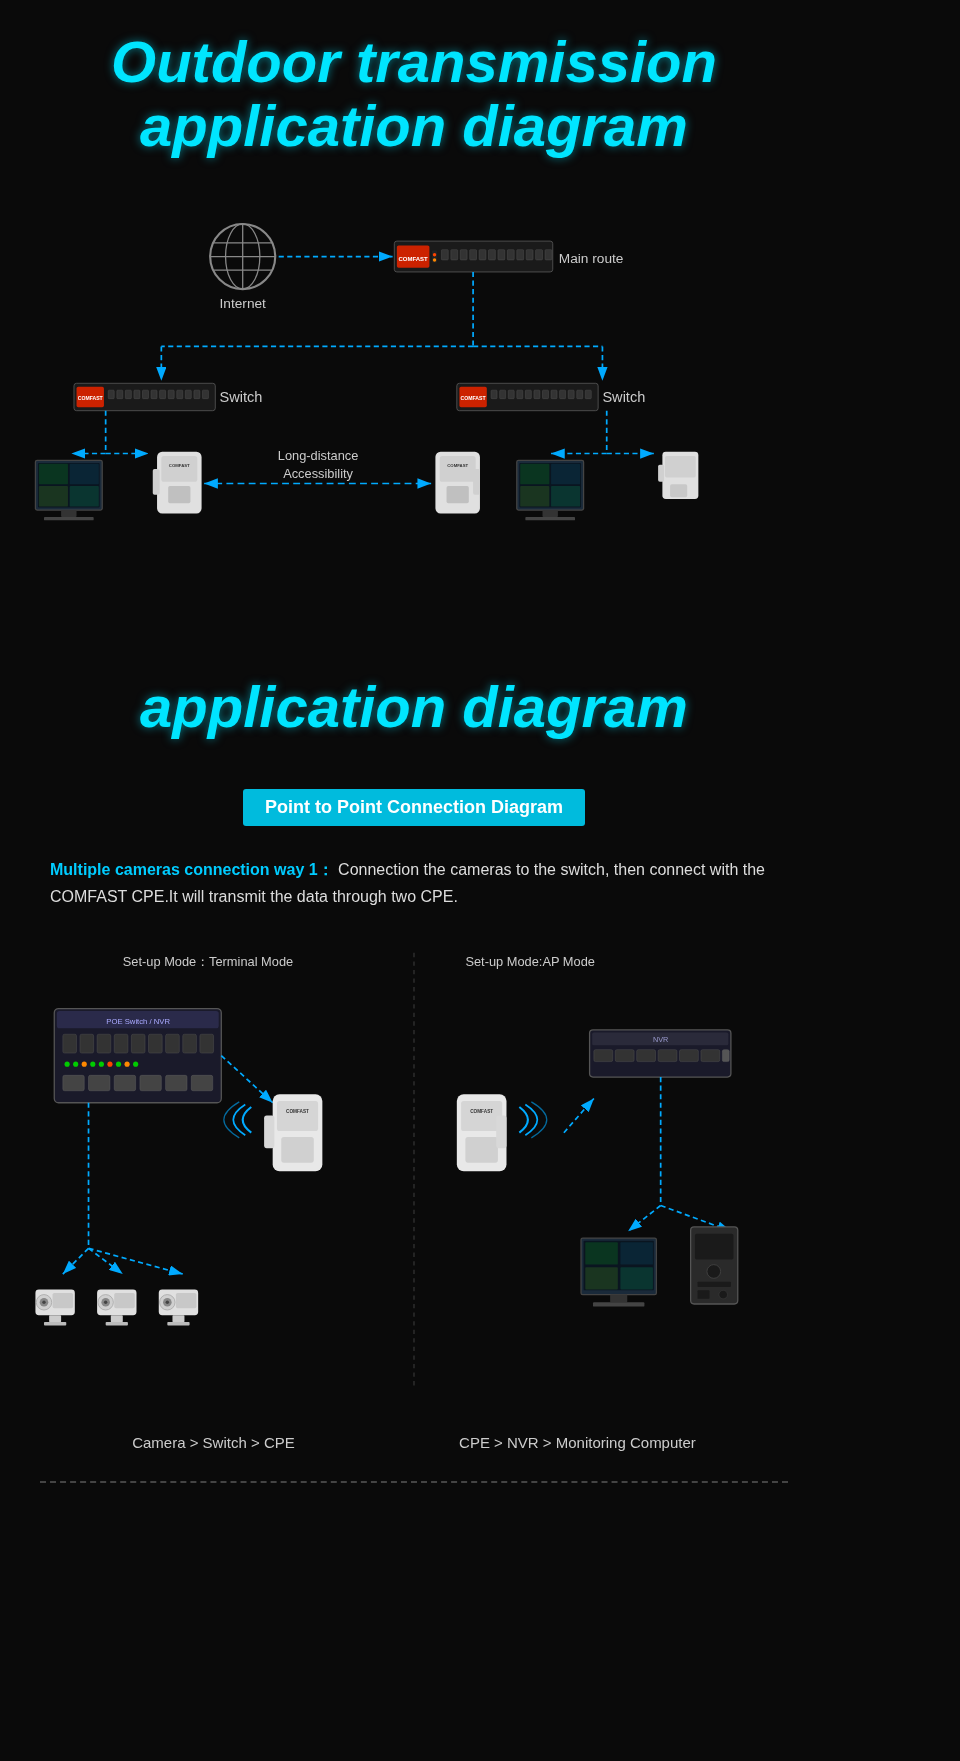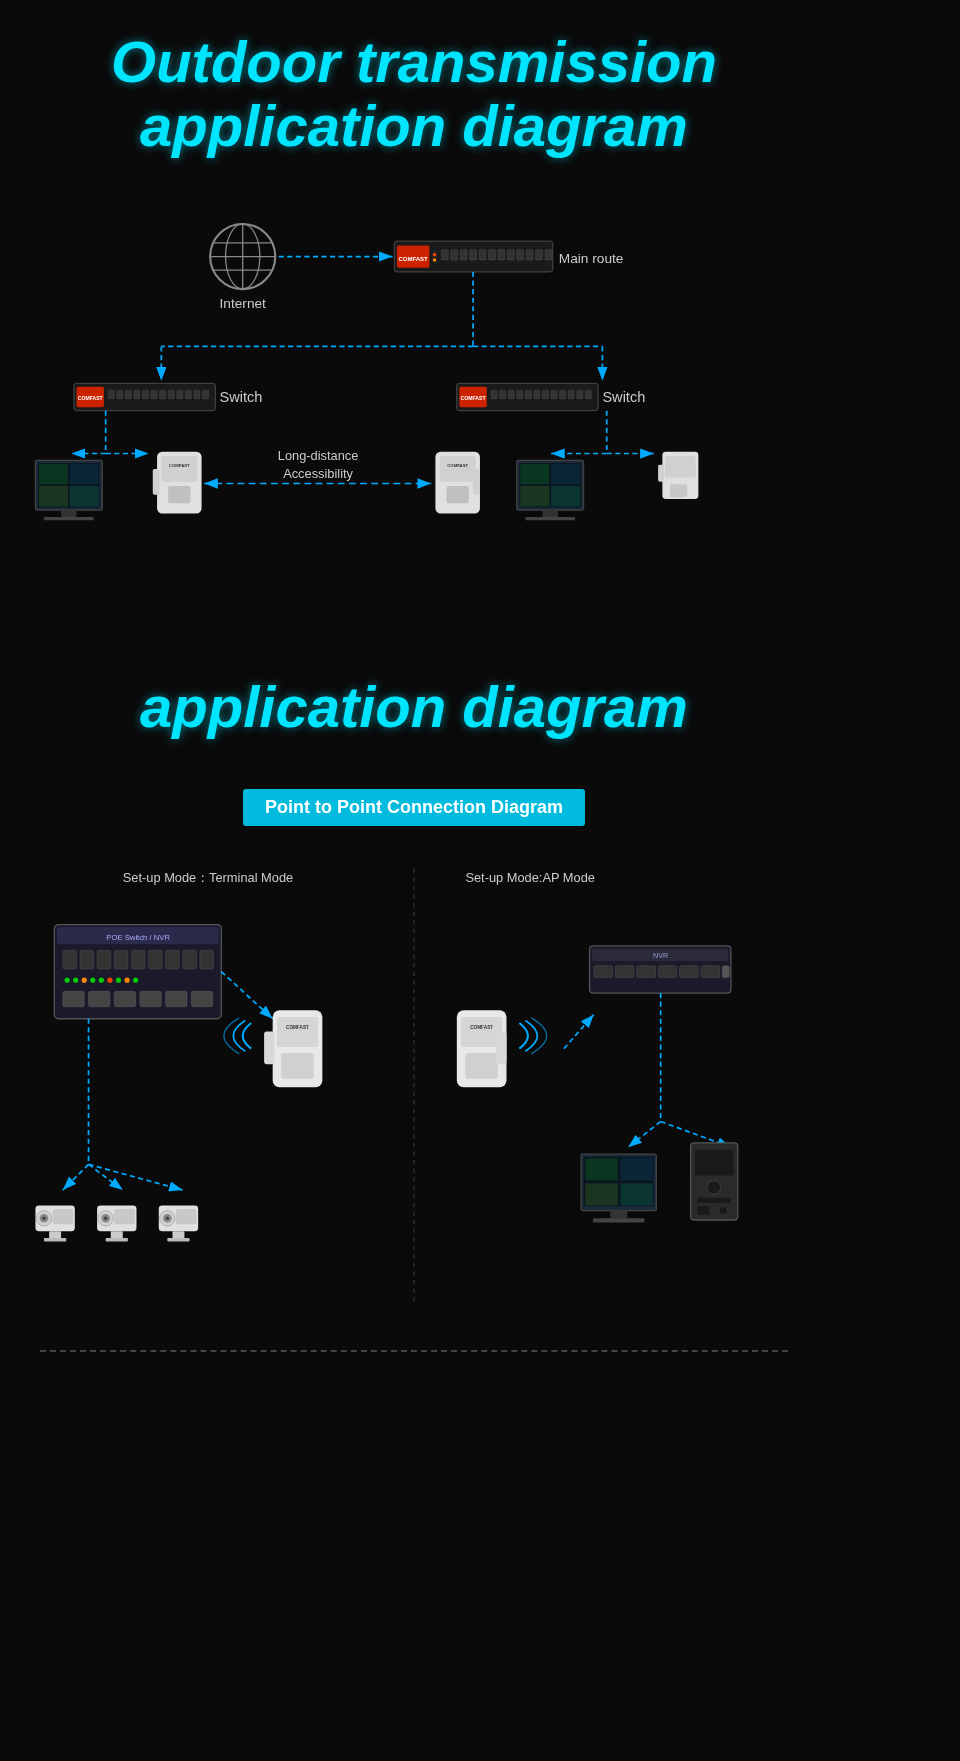--- a/index.html
+++ b/index.html
@@ -275,20 +275,24 @@
   </div>
 
   <div class="section-security">
     <div class="title-security">
       <br>
       <span>application diagram</span>
     </div>
 
     <div class="point-to-point-badge">Point to Point Connection Diagram</div>
 
+    <div class="connection-description">
+      <span class="highlight">Multiple cameras connection way 1：</span>
+      <span>  Connection the cameras to the switch, then connect with the COMFAST CPE.It will transmit the data through two CPE.</span>
+    </div>
 
     
     <svg class="svg-diagram" viewBox="0 0 920 560" xmlns="http://www.w3.org/2000/svg">
 
       <defs>
         <marker id="arr2" markerWidth="8" markerHeight="6" refX="8" refY="3" orient="auto">
           <polygon points="0 0, 8 3, 0 6" fill="#00aaff"></polygon>
         </marker>
         <marker id="arr2-left" markerWidth="8" markerHeight="6" refX="0" refY="3" orient="auto">
           <polygon points="8 0, 0 3, 8 6" fill="#00aaff"></polygon>
@@ -447,18 +451,22 @@
         <rect x="5" y="8" width="45" height="30" rx="2" fill="#1a1a1a"></rect>
         <circle cx="27" cy="52" r="8" fill="#1a1a1a" stroke="#444" stroke-width="1"></circle>
         <rect x="8" y="64" width="39" height="6" rx="1" fill="#1a1a1a"></rect>
         <rect x="8" y="74" width="14" height="10" rx="1" fill="#1a1a1a"></rect>
         <circle cx="38" cy="79" r="5" fill="#1a1a1a" stroke="#444" stroke-width="0.5"></circle>
       </g>
 
     </svg>
 
     
+    <div class="bottom-labels">
+      <span>Camera &gt; Switch &gt; CPE</span>
+      <span>CPE &gt; NVR &gt; Monitoring Computer</span>
+    </div>
 
     <div class="divider-dotted"></div>
 
   </div>
 
 </div>
 
 </body></html>

